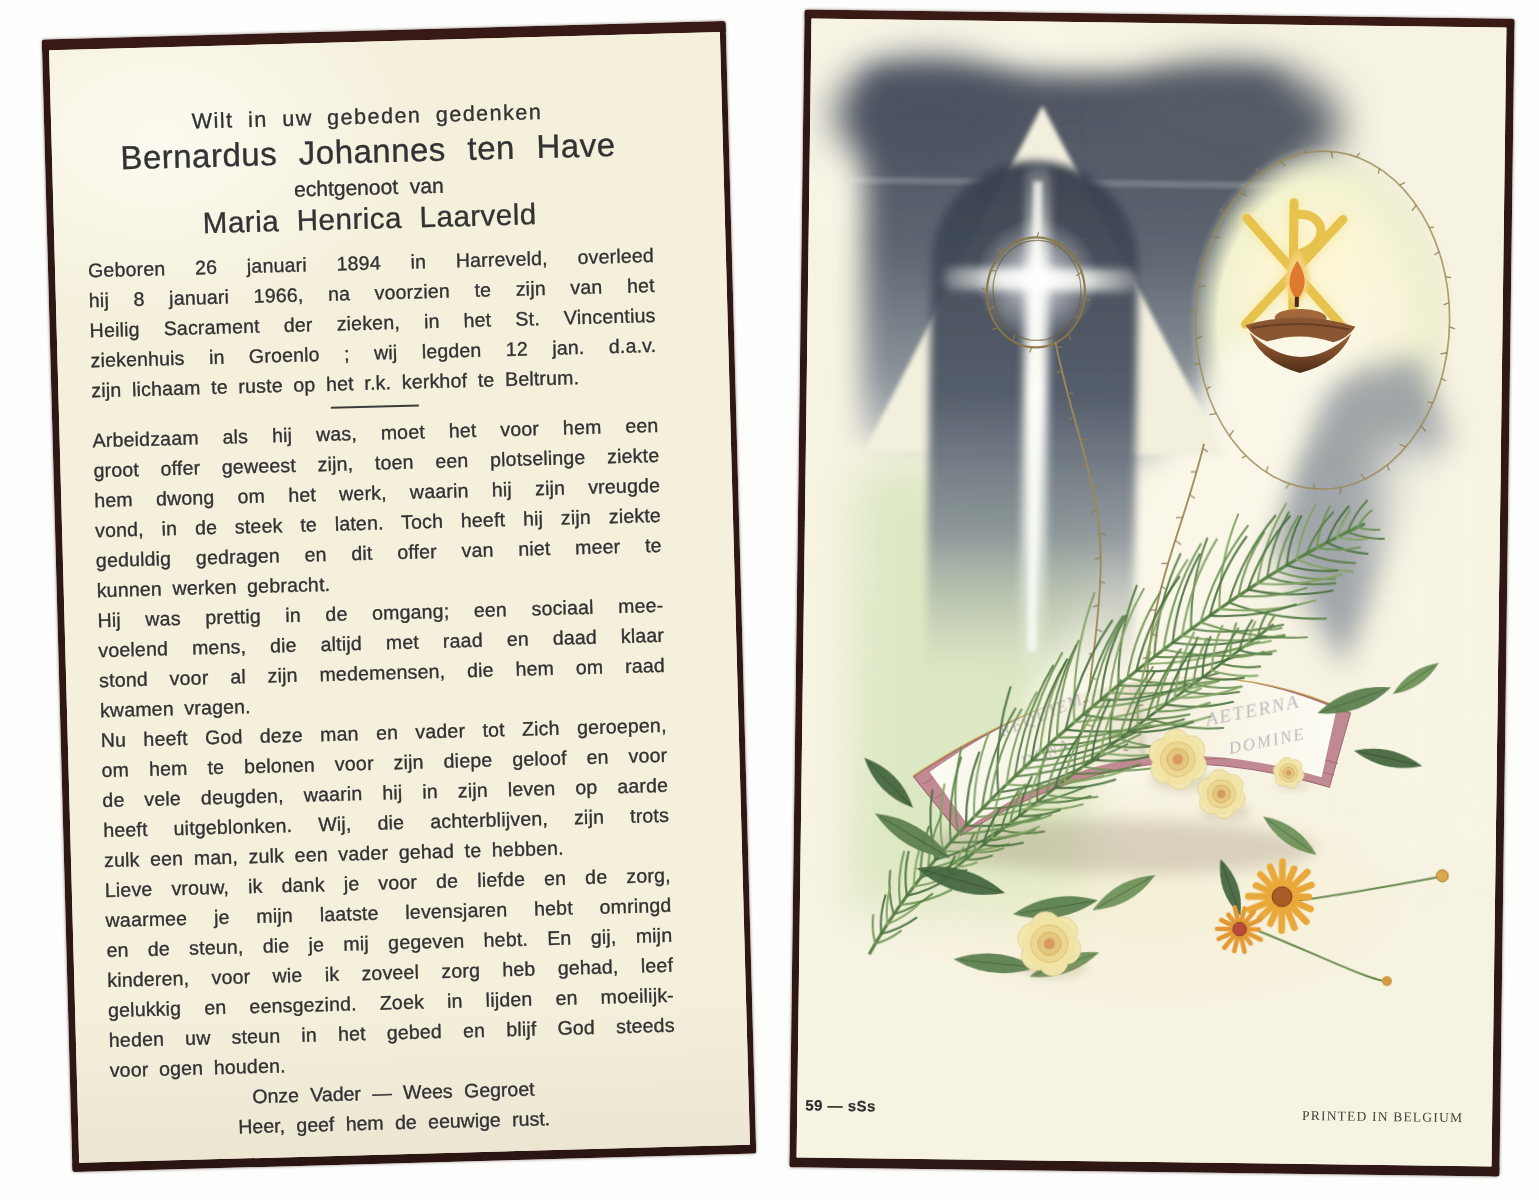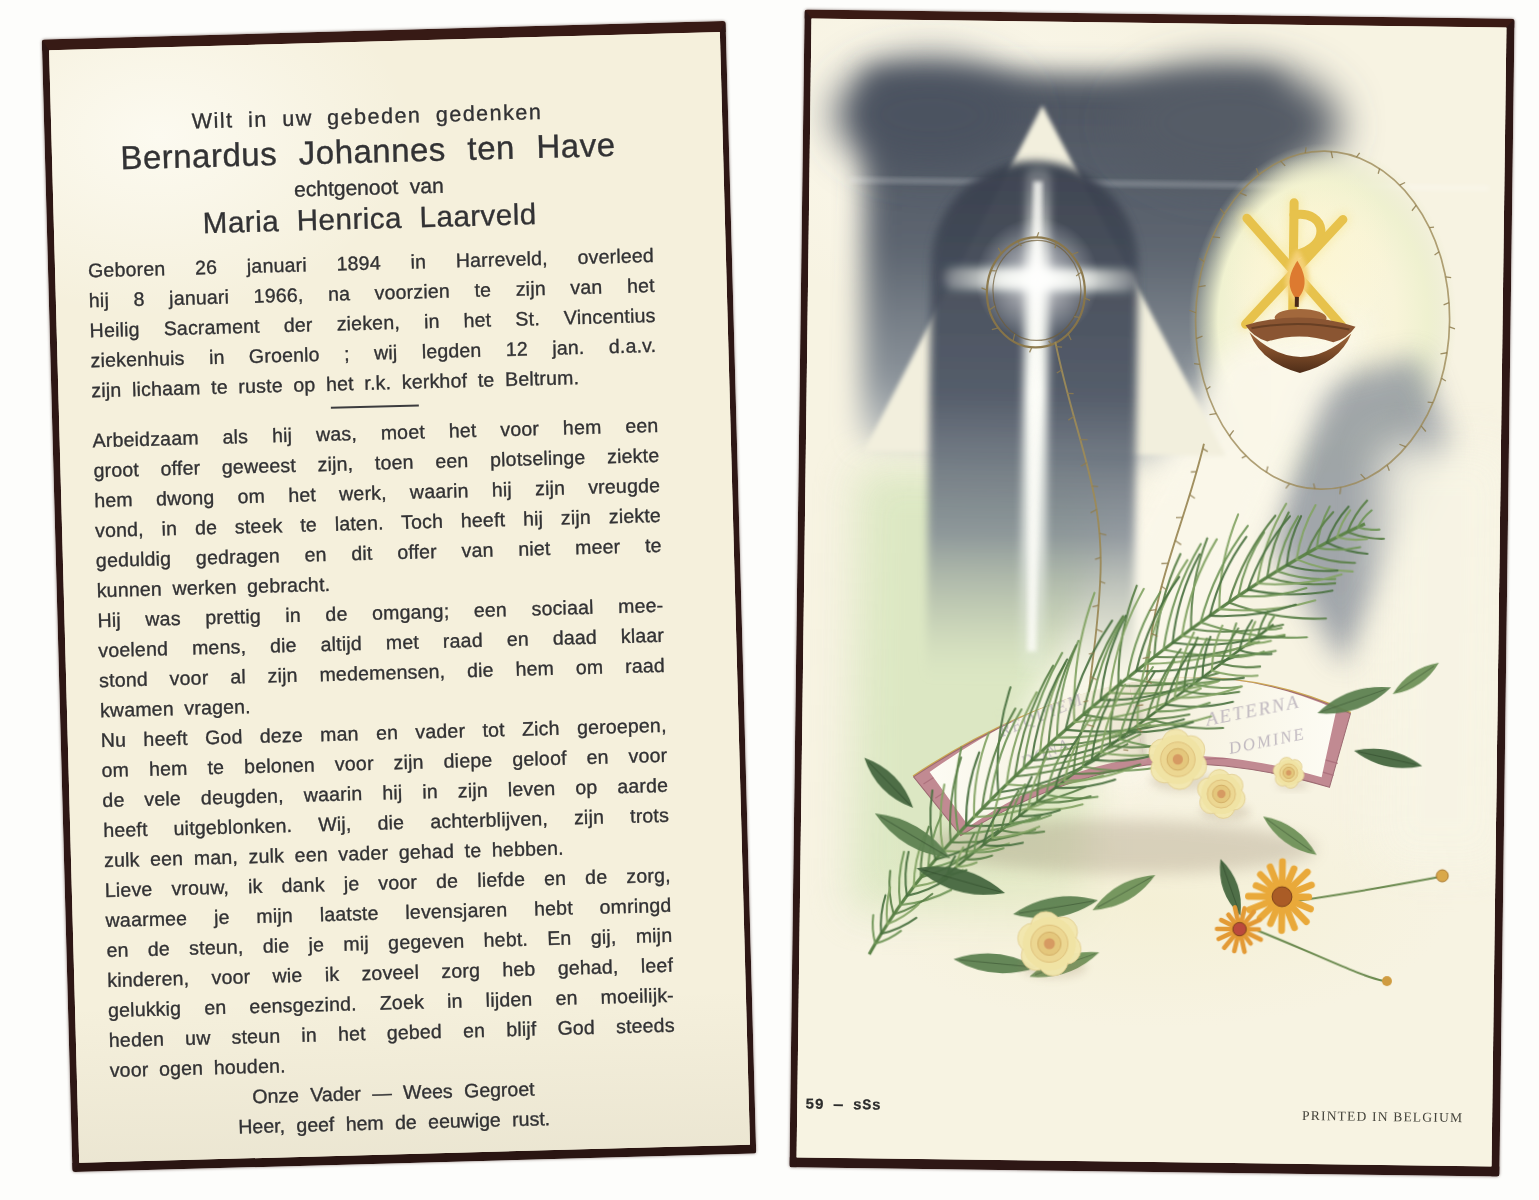--- a/index.html
+++ b/index.html
@@ -22,21 +22,21 @@
   .name{font-size:33px;word-spacing:12px;letter-spacing:.5px;text-align:center;line-height:40px;margin-top:2px;}
   .relation{font-size:21px;word-spacing:6px;text-align:center;line-height:24px;margin-top:4px;}
   .spouse{font-size:29.5px;word-spacing:9px;letter-spacing:.5px;text-align:center;line-height:34px;margin-top:2px;}
   .body{margin-top:12px;font-size:19.5px;line-height:30px;word-spacing:5px;letter-spacing:.2px;}
   .tline{text-align:justify;text-align-last:justify;white-space:normal;}
   .tline.last{text-align-last:left;}
   .divider{width:88px;border-top:2px solid #3c3c3e;margin:8px auto 10px auto;}
   .prayer{font-size:19.5px;line-height:30px;word-spacing:6px;text-align:center;}
   .illus{position:absolute;left:0;top:0;width:695px;height:1139px;}
   .serial{position:absolute;left:8px;bottom:44px;font-size:15px;font-weight:bold;
-          letter-spacing:.5px;color:#2c2c2c;font-family:Liberation Mono, monospace;-webkit-text-stroke:.2px #2c2c2c;}
+          letter-spacing:.5px;color:#2c2c2c;-webkit-text-stroke:.2px #2c2c2c;}
   .printed{position:absolute;right:29px;bottom:40px;font-family:"Liberation Serif","DejaVu Serif",serif;
            font-size:13.5px;letter-spacing:1.2px;color:#43423a;}
 </style>
 </head>
 <body>
 
 <div class="stage">
 
   <div class="card left-card">
     <div class="intro">Wilt in uw gebeden gedenken</div>

